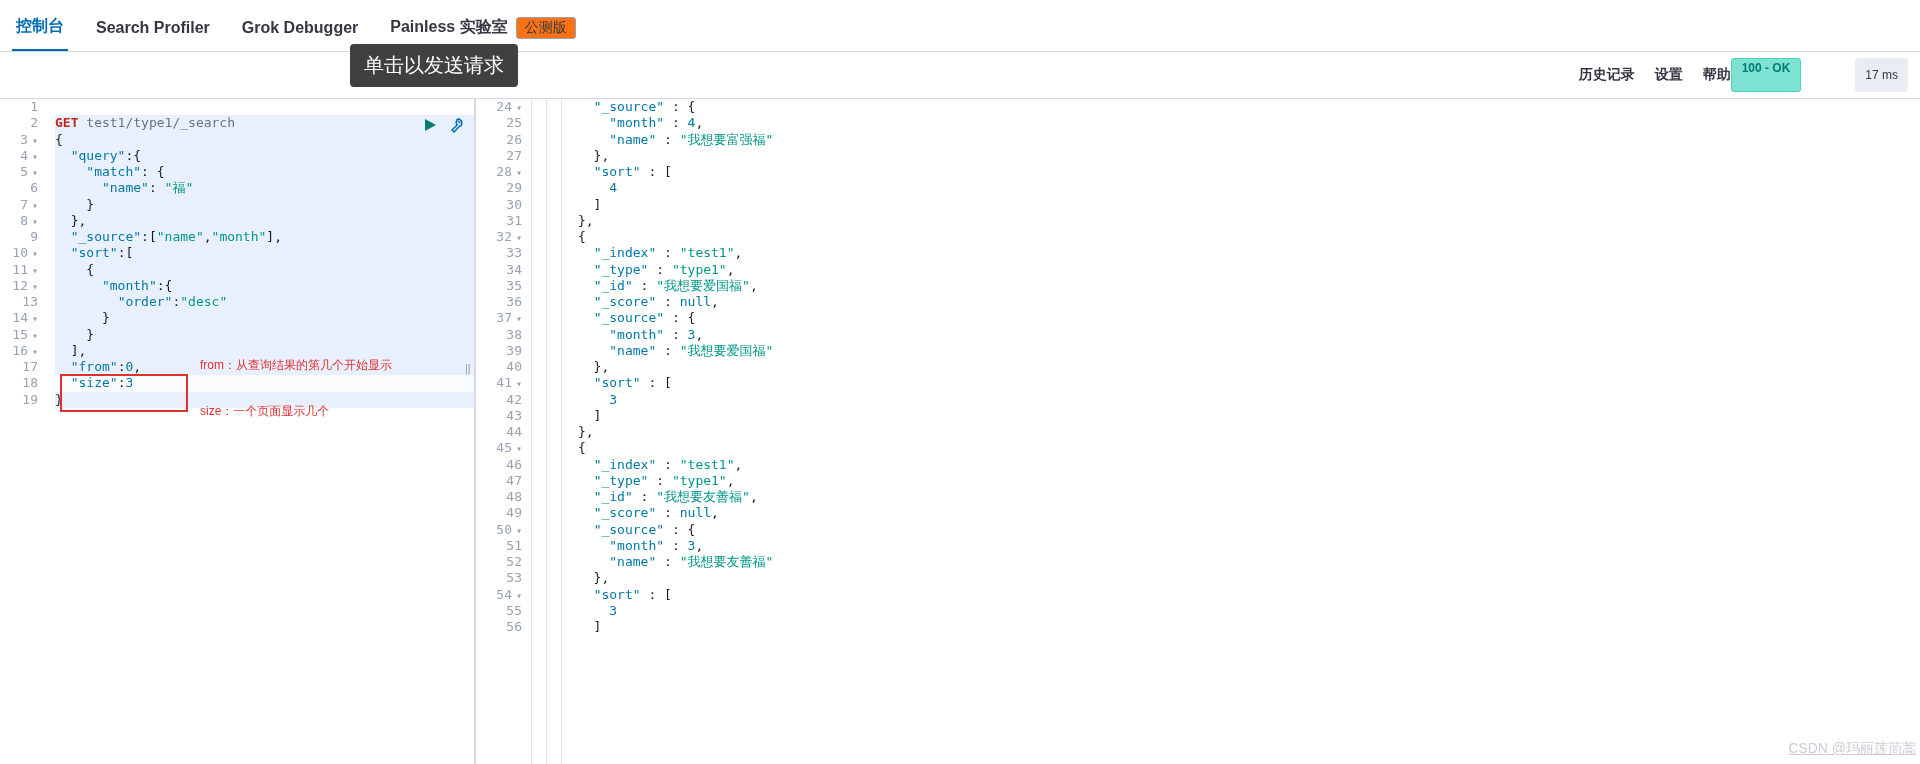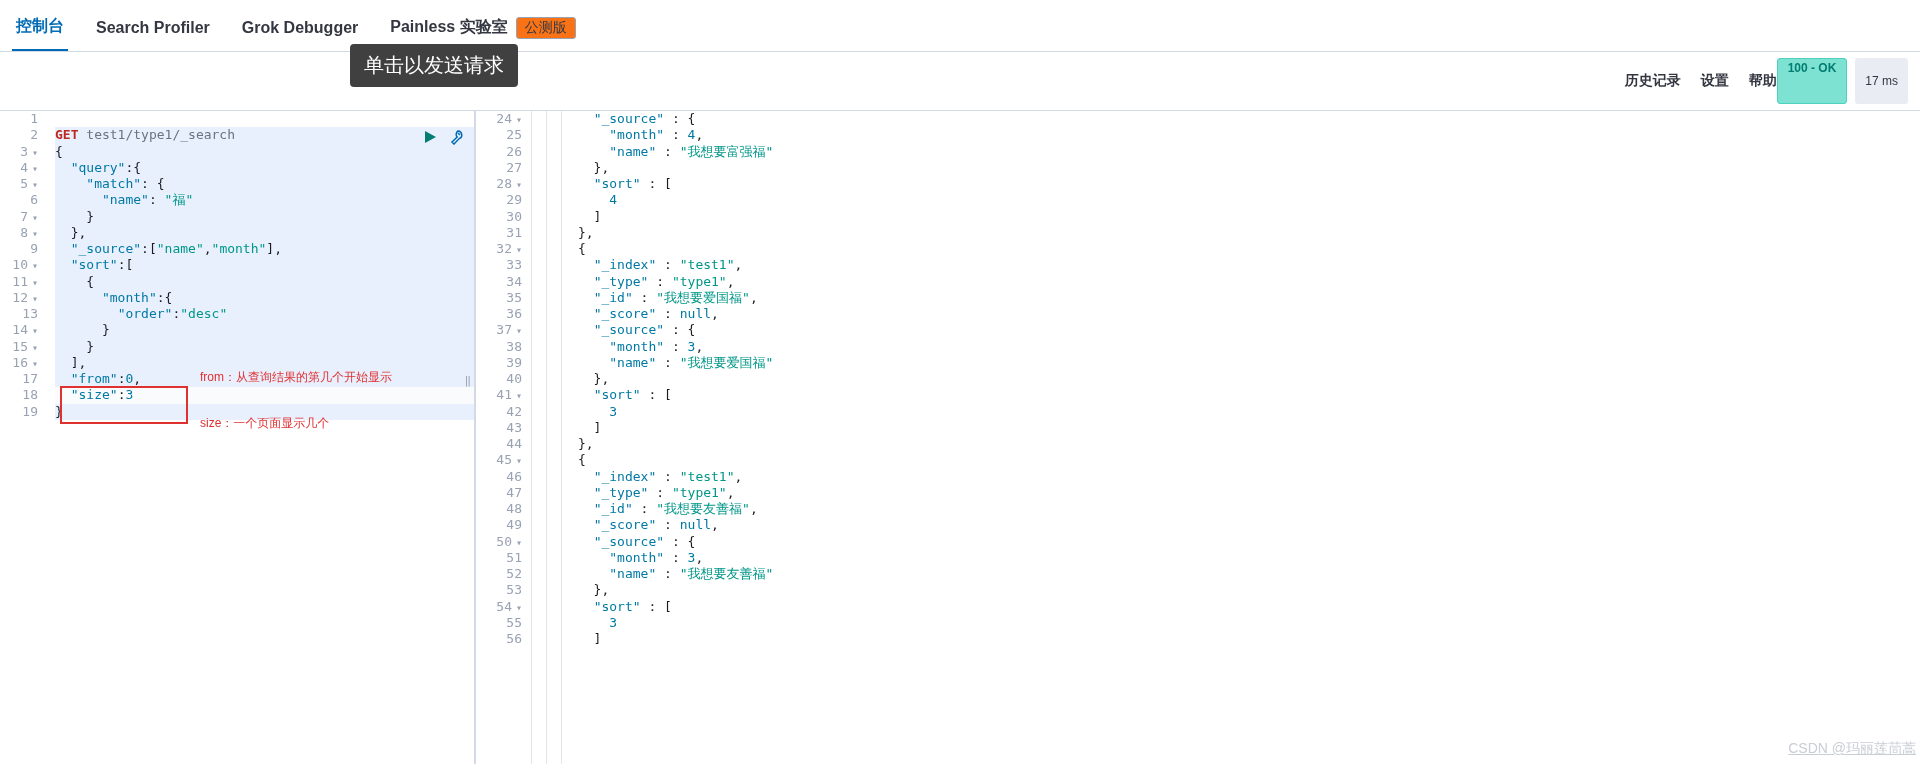--- a/index.html
+++ b/index.html
@@ -8,21 +8,21 @@
 .top-tabs { display: flex; align-items: center; padding: 8px 6px 0 12px; border-bottom: 1px solid #d3dae6; gap: 24px; }
 .top-tab { padding: 8px 4px 12px 4px; font-size: 16px; font-weight: 600; color: #343741; cursor: pointer; display: flex; align-items: center; gap: 8px; }
 .top-tab.active { color: #006bb4; border-bottom: 2px solid #006bb4; }
 .badge { font-size: 14px; font-weight: 500; padding: 1px 8px; border: 1px solid #98a2b3; border-radius: 3px; color: #343741; background: #f97316; }
 
 .sub-bar { display: flex; align-items: center; justify-content: flex-end; padding: 6px 12px; border-bottom: 1px solid #d3dae6; position: relative; }
 .sub-links { display: flex; gap: 20px; }
 .sub-link { font-size: 14px; font-weight: 600; color: #343741; cursor: pointer; }
 .sub-right { display: flex; gap: 8px; }
 .status-badge { background: #7de2d1; color: #017d73; padding: 2px 10px; border-radius: 3px; font-size: 12px; font-weight: 600; border: 1px solid #4dd2c0; }
-.timing-badge { background: #e9edf3; color: #343741; padding: 16px 10px; border-radius: 3px; font-size: 12px; font-weight: 500; }
+.timing-badge { background: #e9edf3; color: #343741; padding: 10px 10px; border-radius: 3px; font-size: 12px; font-weight: 500; margin-left: 46px; }
 
 .tooltip { position: absolute; left: 350px; top: -8px; background: #404040; color: #fff; padding: 8px 14px; border-radius: 4px; font-size: 20px; }
 .tooltip::after { content: ''; position: absolute; right: -6px; top: 50%; transform: translateY(-50%); border: 6px solid transparent; border-left-color: #404040; }
 
 .editor-area { display: flex; height: calc(100vh - 90px); }
 .pane { flex: 1; position: relative; font-family: Menlo, Consolas, monospace; font-size: 13px; line-height: 16.25px; overflow: hidden; }
 .pane-left { flex: 0 0 475px; border-right: 1px solid #d3dae6; }
 .gutter { position: absolute; left: 0; top: 0; width: 50px; text-align: right; color: #98a2b3; padding-right: 12px; user-select: none; }
 .gutter .ln { height: 16.25px; }
 .fold { font-size: 10px; color: #98a2b3; display:inline-block; width:8px; margin-left:2px; }

